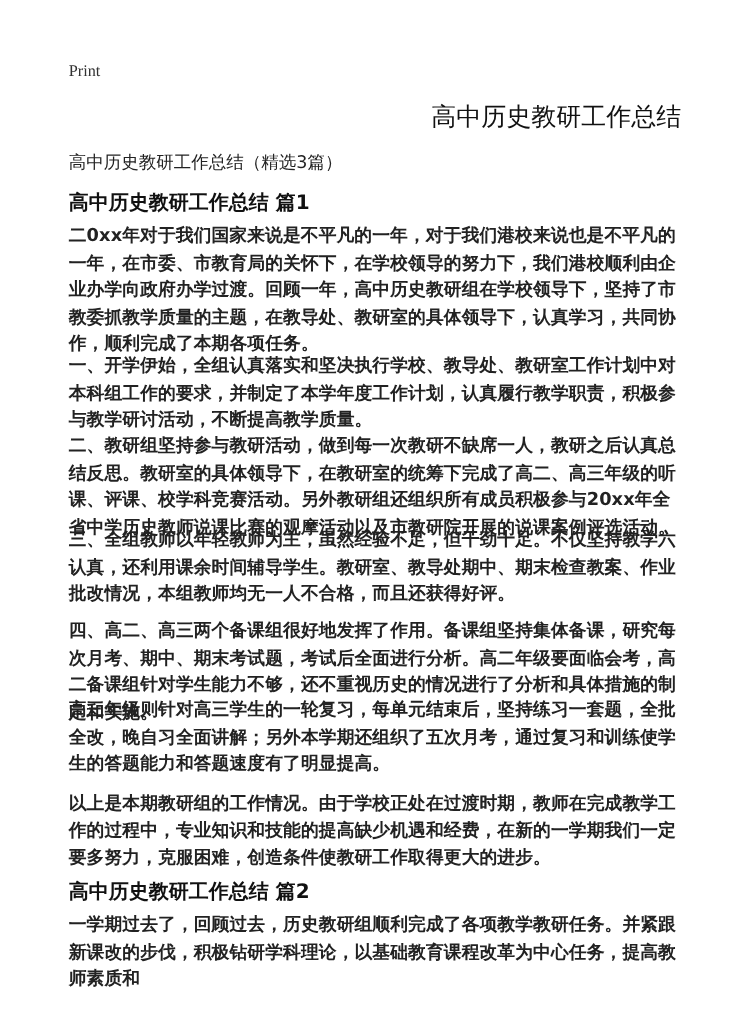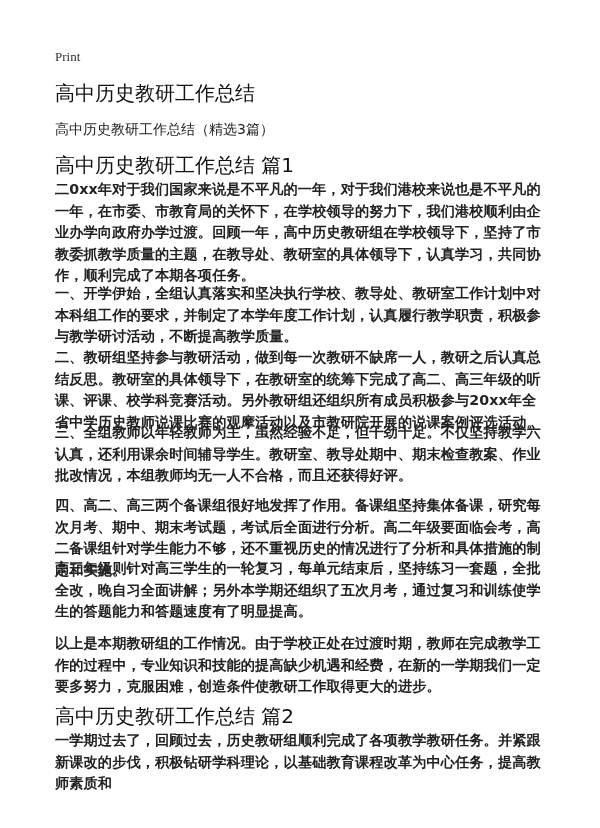--- a/index.html
+++ b/index.html
@@ -1,21 +1,21 @@
 <!DOCTYPE html>
 <html><head>
 <meta charset="utf-8">
 <style>
   html, body { margin: 0; padding: 0; background: #ffffff; }
   body { width: 600px; height: 828px; overflow: hidden; position: relative; color: #222; font-family: "DejaVu Sans", sans-serif; }
   .page { position: absolute; left: 55px; top: 0; width: 500px; }
   .print { position: absolute; top: 49px; left: 0; font-family: "Liberation Serif", serif; font-size: 13px; color: #333; text-align: center; }
-  .title { position: absolute; top: 80px; left: 0; width: 490px; text-align: left; font-size: 20px; color: #111; }
+  .title { position: absolute; top: 80px; left: 0; width: 490px; text-align: right; font-size: 20px; color: #111; }
   .subtitle { position: absolute; top: 121px; left: 0; font-size: 14px; color: #222; }
-  .h { position: absolute; left: 0; font-size: 20px; font-weight: normal; color: #111; }
+  .h { position: absolute; left: 0; font-size: 16px; font-weight: bold; color: #111; }
   .p { position: absolute; left: 0; width: 492px; font-size: 14.2px; line-height: 21.5px; color: #222; letter-spacing: 0.1px; font-weight: bold; }
 </style>
 </head>
 <body>
 
 <div class="page">
   <div class="print">Print</div>
   <div class="title">高中历史教研工作总结</div>
   <div class="subtitle">高中历史教研工作总结（精选3篇）</div>
 

